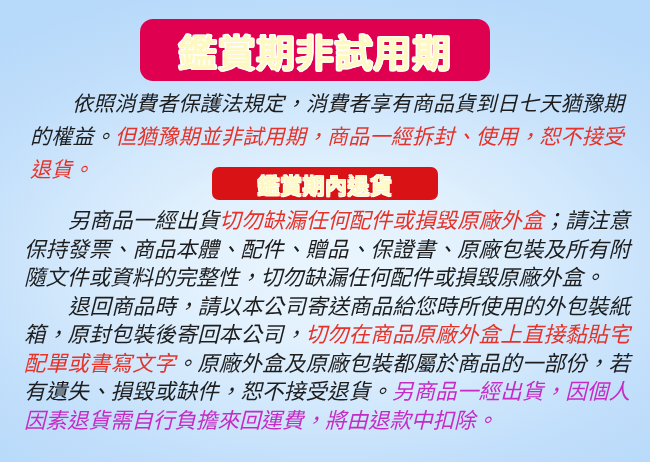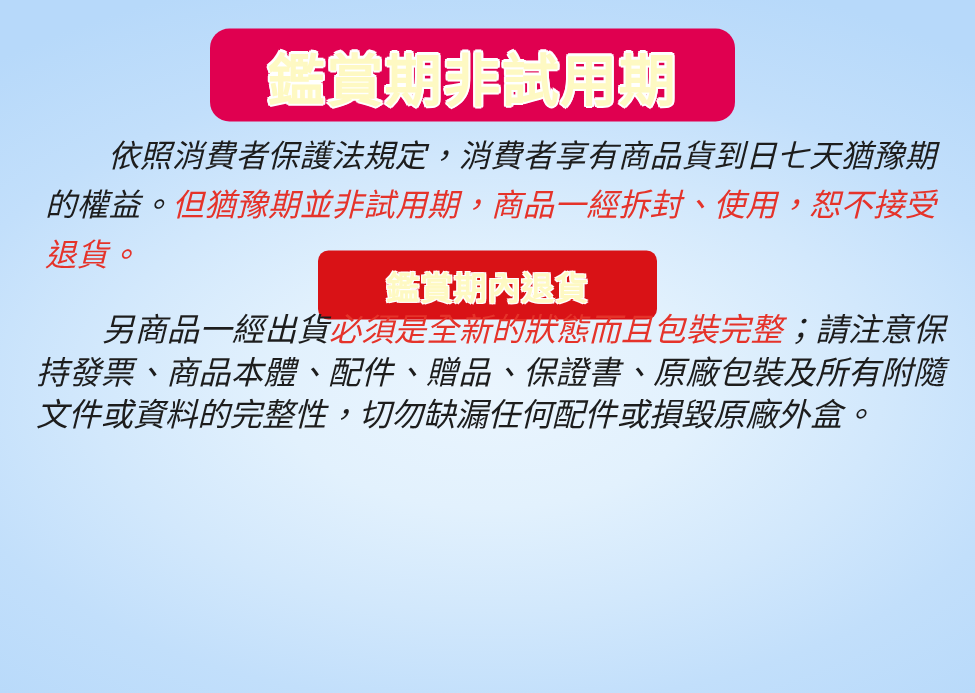--- a/index.html
+++ b/index.html
@@ -60,21 +60,21 @@
        0     -1.4px 0 #ffffff,
        0      1.4px 0 #ffffff,
       -1.4px  0     0 #ffffff,
        1.4px  0     0 #ffffff;
   }
 
   #badge-sub {
     left: 212px;
     top: 167px;
     width: 226px;
-    height: 46px;
+    height: 33px;
     border-radius: 7px;
     background: #d91216;
     font-size: 22px;
     letter-spacing: 0.5px;
     text-shadow:
       -0.8px -0.8px 0 #ffffff,
        0.8px -0.8px 0 #ffffff,
       -0.8px  0.8px 0 #ffffff,
        0.8px  0.8px 0 #ffffff;
   }
@@ -126,18 +126,19 @@
   <div id="para-serif" class="copy">
     <span>依照消費者保護法規定，消費者享有商品貨到日七天猶豫期的權益。</span><span class="red">但猶豫期並非試用期，商品一經拆封、使用，恕不接受退貨。</span>
   </div>
 
   <div id="badge-sub" class="badge">
     <span>鑑賞期內退貨</span>
   </div>
 
   <div id="para-sans" class="copy">
 
-    <span class="blk indent"><span>另商品一經出貨</span><span class="red">必須是全新的狀態而且包裝完整</span><span>；請注意保持發票、商品本體、配件、贈品、保證書、原廠包裝及所有附隨文件或資料的完整性，切勿缺漏任何配件或損毀原廠外盒。</span></span>
+    <span class="blk indent"><span>另商品一經出貨</span><span class="red">切勿缺漏任何配件或損毀原廠外盒</span><span>；請注意保持發票、商品本體、配件、贈品、保證書、原廠包裝及所有附隨文件或資料的完整性，切勿缺漏任何配件或損毀原廠外盒。</span></span>
 
+    <span class="blk indent"><span>退回商品時，請以本公司寄送商品給您時所使用的外包裝紙箱，原封包裝後寄回本公司，</span><span class="red">切勿在商品原廠外盒上直接黏貼宅配單或書寫文字</span><span>。原廠外盒及原廠包裝都屬於商品的一部份，若有遺失、損毀或缺件，恕不接受退貨。</span><span class="magenta">另商品一經出貨，因個人因素退貨需自行負擔來回運費，將由退款中扣除。</span></span>
 
   </div>
 
 </div>
 
 </body></html>

